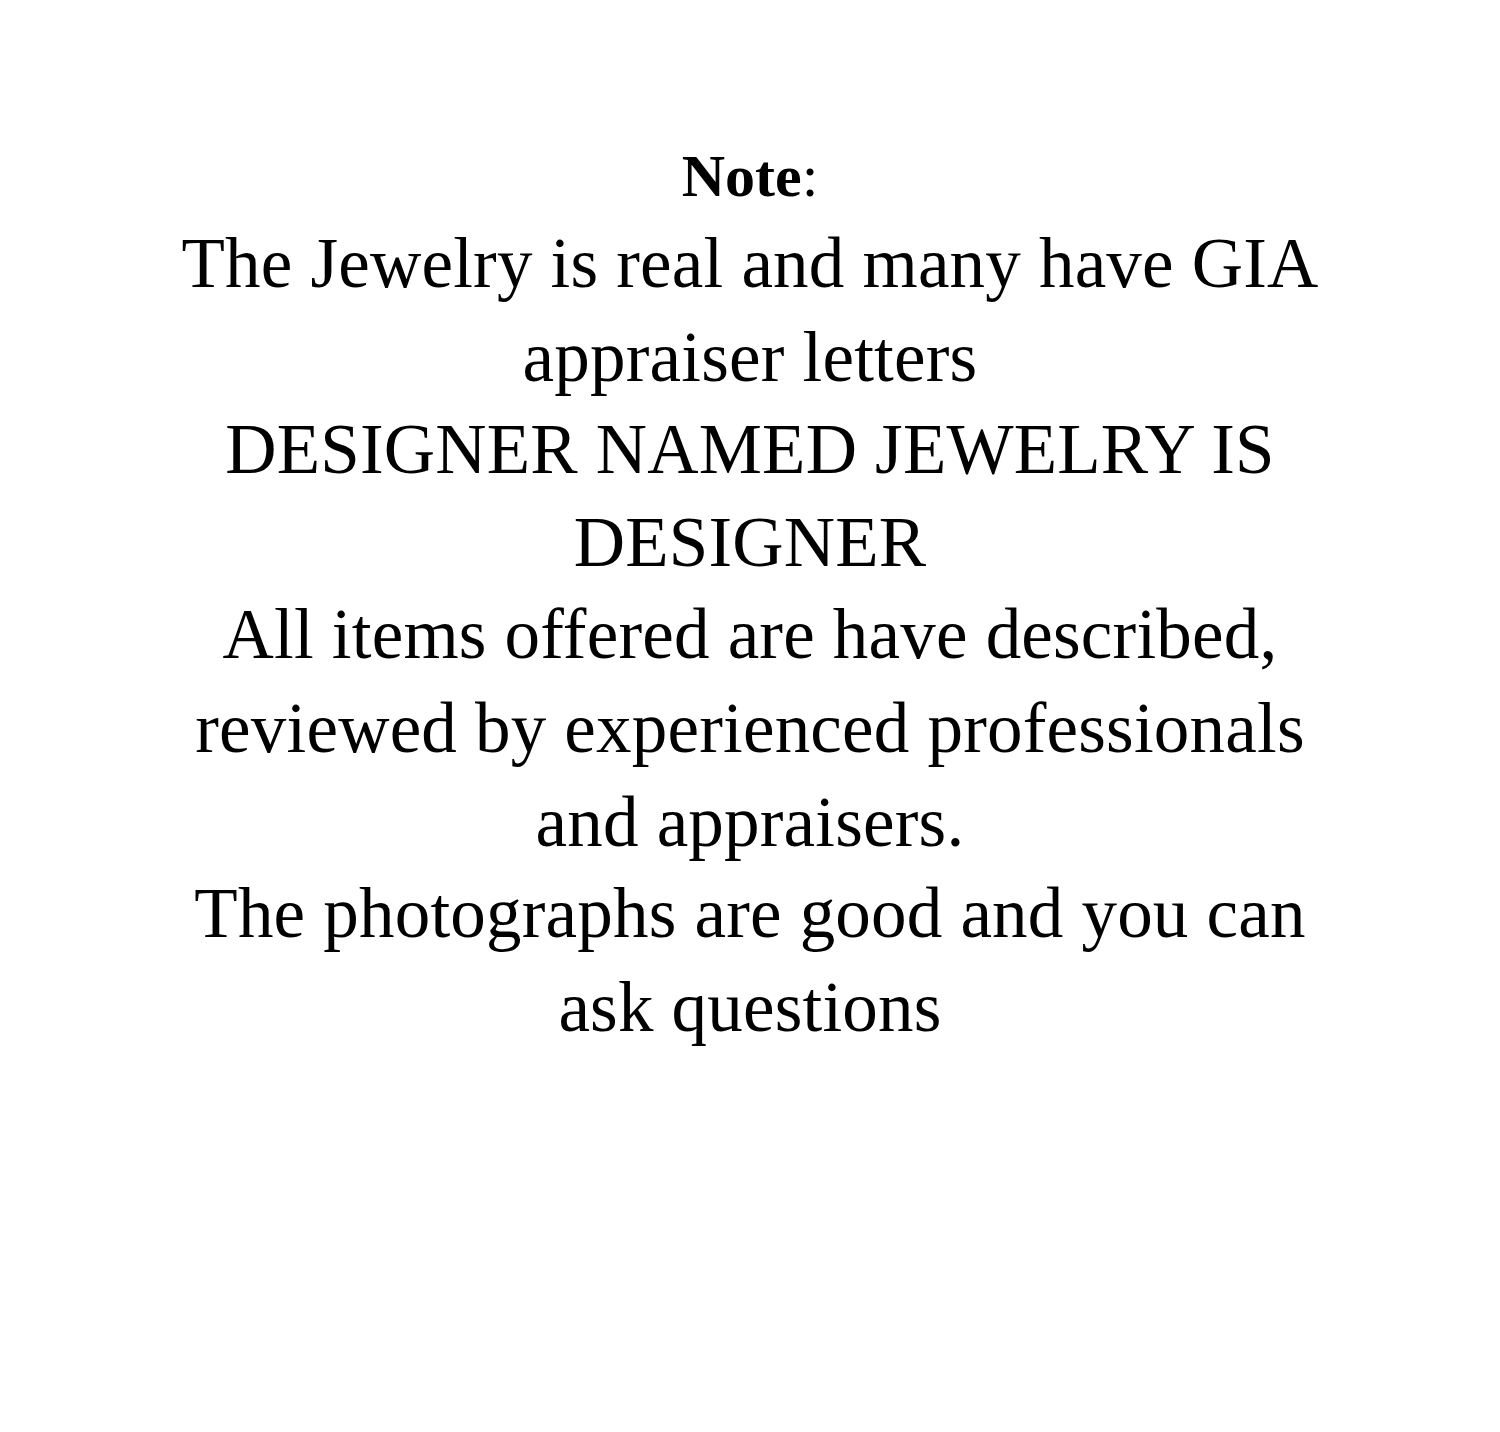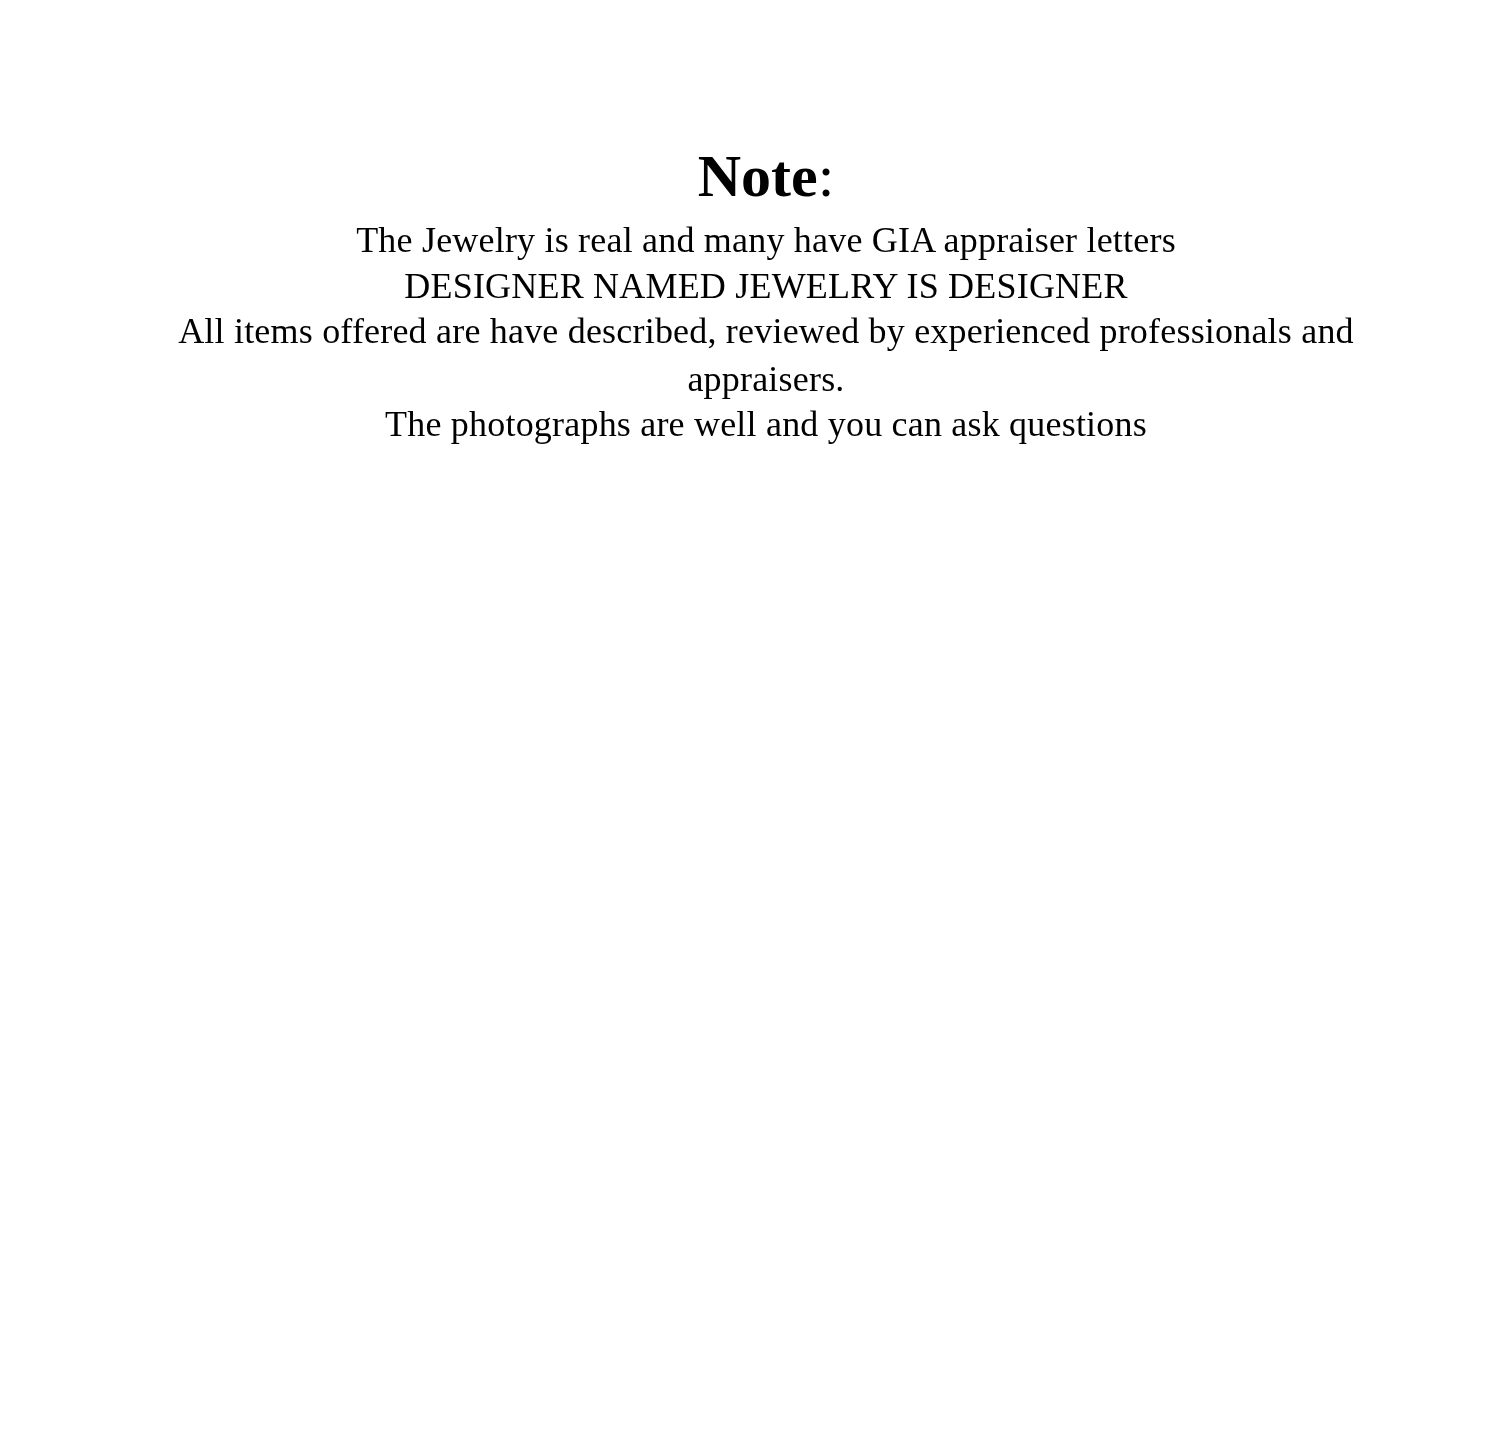--- a/index.html
+++ b/index.html
@@ -13,53 +13,52 @@
     font-family: "Liberation Serif", serif;
     color: #000000;
     overflow: hidden;
   }
   .page {
     width: 1272px;
     height: 1432px;
     background: #ffffff;
     position: relative;
     box-sizing: border-box;
-    margin-left: 16px;
   }
   .note-block {
     position: absolute;
     top: 140px;
     left: 150px;
     width: 1200px;
     text-align: center;
   }
   .note-heading {
     font-size: 60px;
     line-height: 1.22;
     margin: 0 0 4px 0;
     font-weight: normal;
   }
   .note-heading .bold {
     font-weight: bold;
   }
   .note-line {
-    font-size: 36px;
+    font-size: 71px;
     line-height: 1.32;
     margin: 0;
     font-weight: normal;
     letter-spacing: 0.2px;
   }
   .note-line.tight {
     margin-top: -2px;
   }
 </style>
 </head>
 <body>
 
 <div class="page">
   <div class="note-block">
     <h1 class="note-heading"><span class="bold">Note</span><span>:</span></h1>
     <p class="note-line">The Jewelry is real and many have GIA appraiser letters</p>
     <p class="note-line tight">DESIGNER NAMED JEWELRY IS DESIGNER</p>
     <p class="note-line tight">All items offered are have described, reviewed by experienced professionals and appraisers.</p>
-    <p class="note-line tight">The photographs are well and you can ask questions</p>
+    <p class="note-line tight">The photographs are good and you can ask questions</p>
   </div>
 </div>
 
 </body></html>

